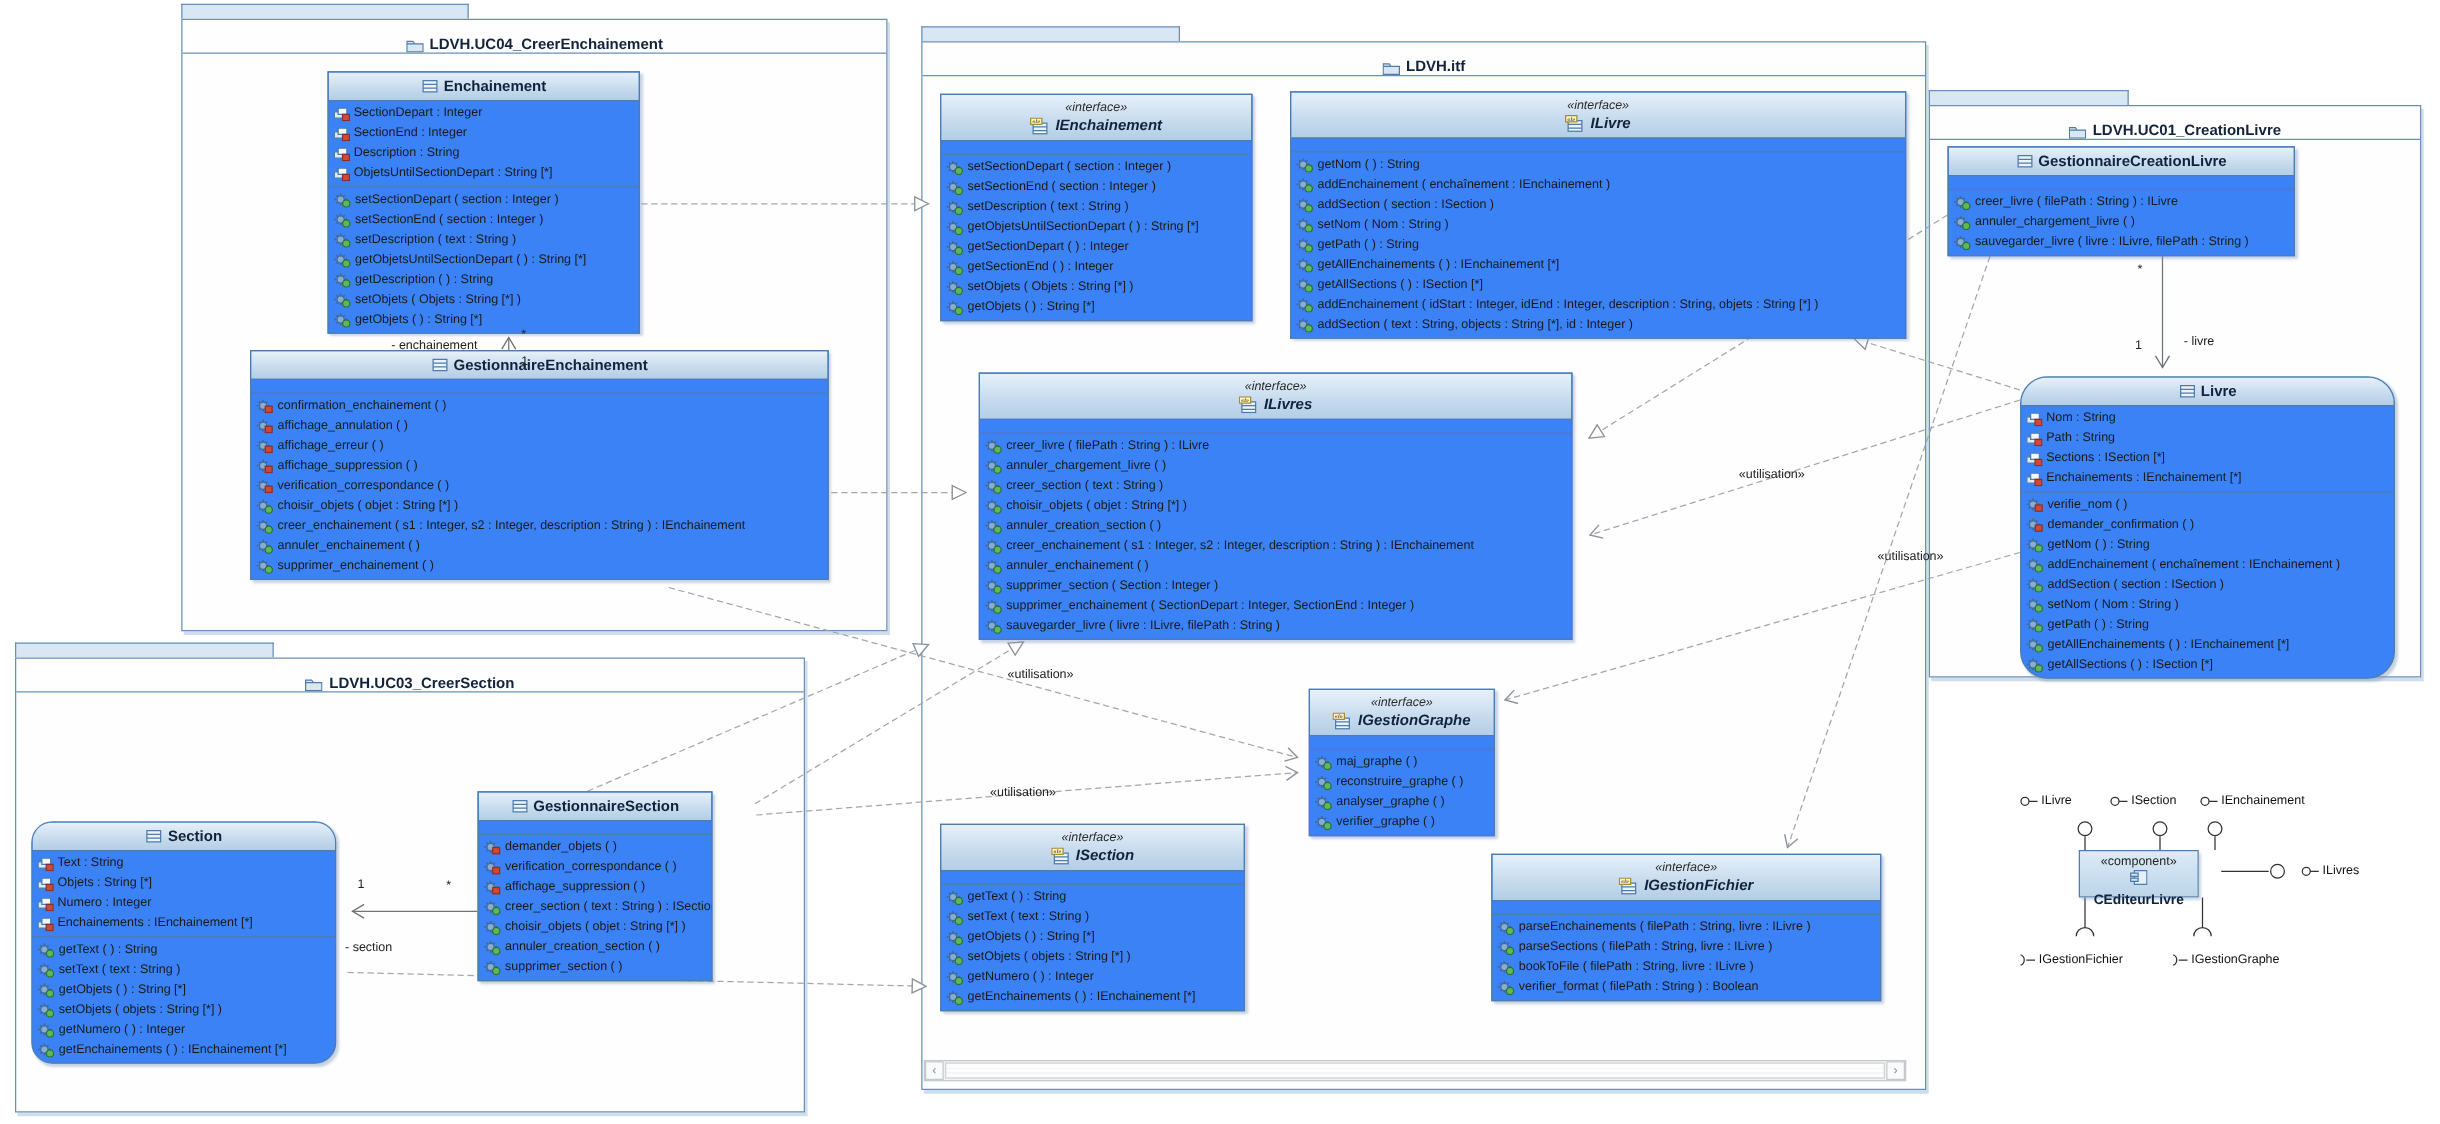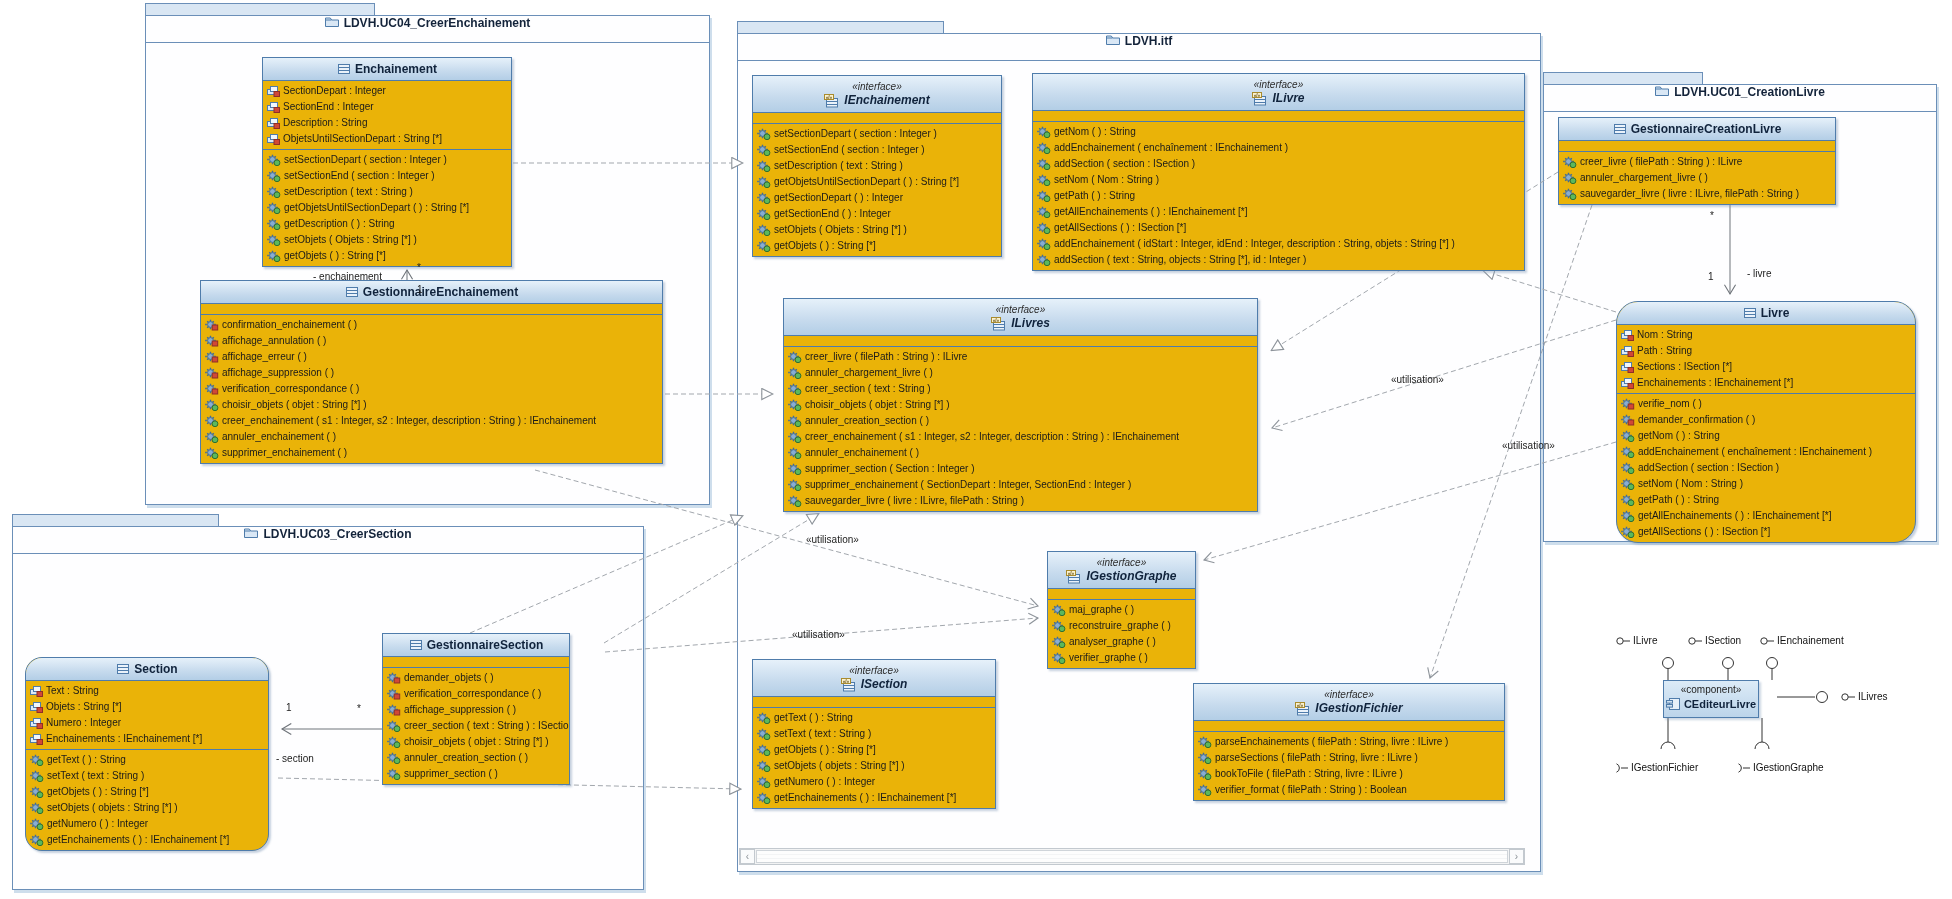--- a/index.html
+++ b/index.html
@@ -1,40 +1,40 @@
 <!DOCTYPE html>
 <html><head>
 <meta charset="utf-8">
 <style>
   html,body{margin:0;padding:0;background:#fff;}
   #canvas{position:relative;width:1952px;height:899px;background:#ffffff;
     font-family:"Liberation Sans","DejaVu Sans",sans-serif;overflow:hidden;}
   .pkg-tab{position:absolute;background:#d9e6f3;border:1px solid #6b8fb8;border-bottom:none;box-sizing:border-box;z-index:1;}
   .pkg-body{position:absolute;background:#fefeff;border:1px solid #6b8fb8;box-sizing:border-box;
     box-shadow:2px 3px 0 rgba(165,195,220,.55);z-index:1;}
-  .pkg-title{height:26px;display:flex;align-items:flex-start;justify-content:center;gap:5px;
+  .pkg-title{height:26px;display:flex;align-items:flex-end;justify-content:center;gap:5px;
     border-bottom:1px solid #6b8fb8;font-size:12px;font-weight:bold;color:#13233a;}
   #rel-layer{position:absolute;left:0;top:0;z-index:2;}
-  .clsbox{position:absolute;background:#eab308;border:1px solid #4f7cab;box-sizing:border-box;
+  .clsbox{position:absolute;background:#3b82f6;border:1px solid #4f7cab;box-sizing:border-box;
     box-shadow:2px 2px 2px rgba(130,155,185,.45);overflow:hidden;z-index:3;}
   .cls-header{background:linear-gradient(#e6f1fa,#c6daed 60%,#b3cee6);display:flex;align-items:center;justify-content:center;}
   .cls-header.k-class{height:22px;gap:4px;}
   .cls-header.k-interface{height:36px;flex-direction:column;justify-content:center;font-style:italic;}
   .stereo{font-size:10px;color:#2b2b2b;line-height:13px;}
   .cls-name{font-size:12px;font-weight:bold;color:#10233c;line-height:15px;display:flex;align-items:center;gap:4px;white-space:nowrap;}
   .compartment{border-top:1px solid #4f7cab;padding:2px 0;}
   .compartment.empty{height:10px;padding:0;}
   .member{height:16px;line-height:16px;display:flex;align-items:center;gap:3px;padding-left:4px;
     white-space:nowrap;font-size:10px;color:#1a1a1a;}
   .member svg{flex:0 0 auto;}
   .lbl{position:absolute;font-size:10px;color:#222;white-space:nowrap;line-height:12px;z-index:4;}
   .comp-box{position:absolute;background:linear-gradient(#dcebf7,#bcd4ea);border:1px solid #4f7cab;box-sizing:border-box;
     text-align:center;box-shadow:2px 2px 2px rgba(130,155,185,.4);z-index:3;}
   .comp-stereo{font-size:10px;line-height:12px;margin-top:3px;color:#222;}
-  .comp-name{font-size:11px;font-weight:bold;display:flex;justify-content:center;align-items:center;gap:4px;color:#10233c;line-height:16px;}
+  .comp-name{font-size:11px;font-weight:bold;display:flex;justify-content:center;align-items:center;gap:4px;color:#10233c;line-height:16px;flex-direction:column;}
   .port-label{position:absolute;display:flex;align-items:center;gap:2px;font-size:10px;color:#111;white-space:nowrap;z-index:4;}
   .sb{position:absolute;background:#f2f3f4;border:1px solid #c3c9cf;box-sizing:border-box;z-index:3;}
   .sb-btn{position:absolute;width:15px;top:0;bottom:0;background:#fafbfc;border:1px solid #c3c9cf;box-sizing:border-box;
     color:#8a9096;font-size:10px;display:flex;align-items:center;justify-content:center;}
   .sb-thumb{position:absolute;top:1px;bottom:1px;background:repeating-linear-gradient(#fdfdfd 0 3px,#f3f4f5 3px 4px);border:1px solid #cfd4d9;box-sizing:border-box;}
 </style>
 </head>
 <body>
 
 <div id="canvas">

